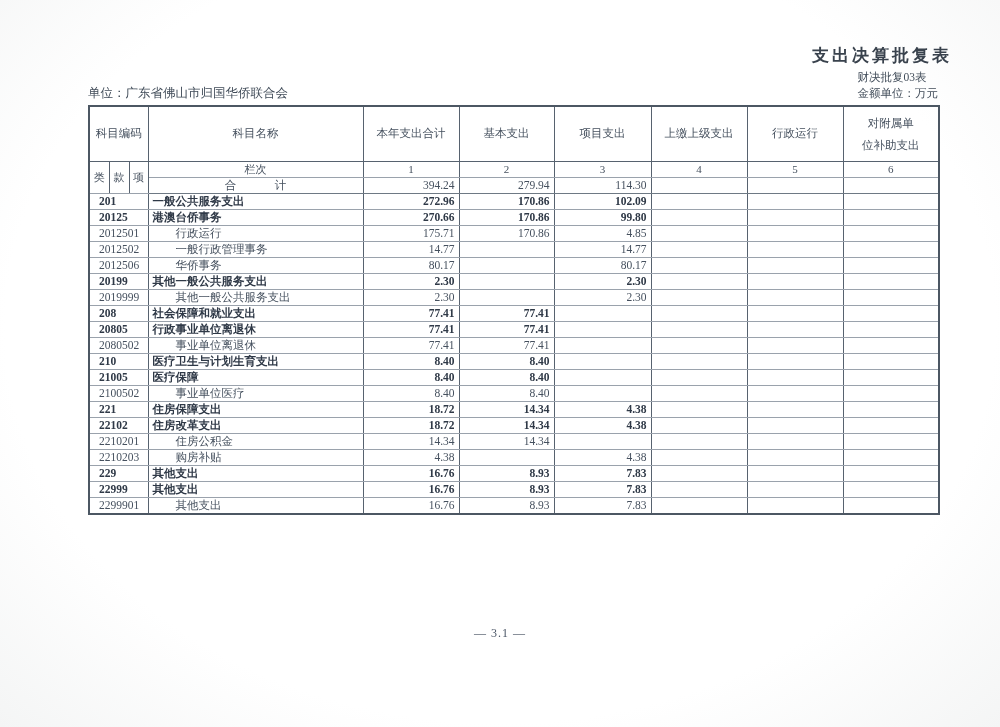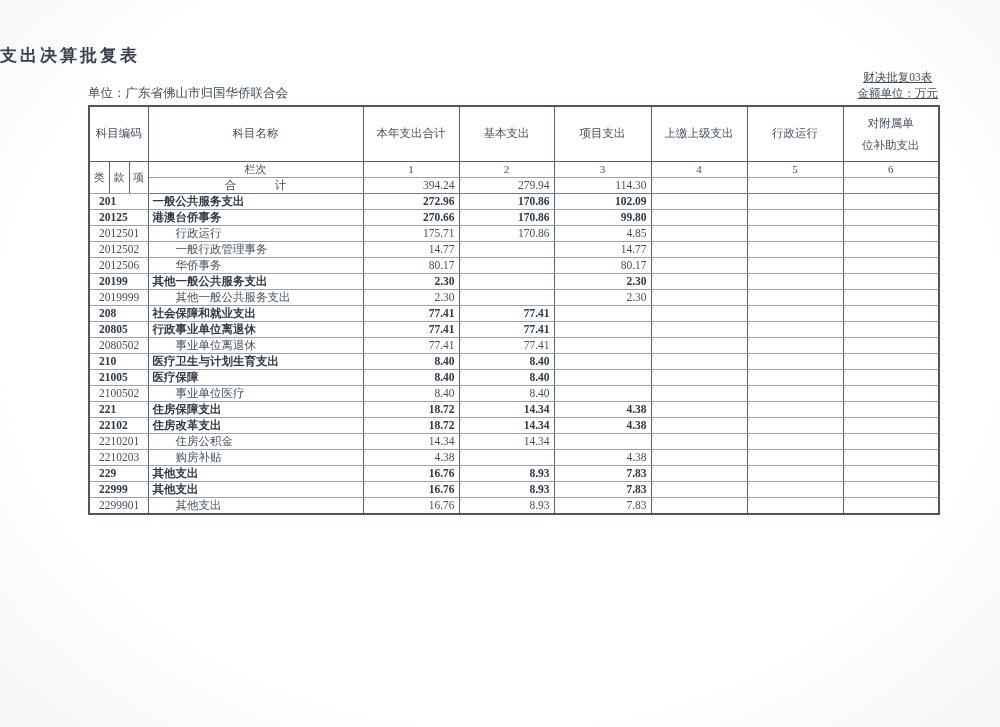--- a/index.html
+++ b/index.html
@@ -10,30 +10,30 @@
     color:#45505e;
     position:relative;
     overflow:hidden;
   }
   .page{
     position:absolute;inset:0;
     background:radial-gradient(ellipse at 50% 45%, #ffffff 70%, #f4f5f5 100%);
   }
   .doc-title{
     position:absolute;top:44px;left:0;width:952px;
-    text-align:left;
+    text-align:right;
     font-size:17px;font-weight:bold;letter-spacing:3px;color:#39424d;
   }
   .meta-left{
     position:absolute;left:88px;top:85px;
     font-size:12.5px;color:#414c59;
   }
   .meta-right{
     position:absolute;right:62px;top:69px;
-    text-align:center;font-size:11.5px;line-height:16px;color:#414c59;text-decoration:underline;
+    text-align:left;font-size:11.5px;line-height:16px;color:#414c59;
   }
   table.report{
     position:absolute;left:88px;top:105px;
     width:850px;
     border-collapse:collapse;table-layout:fixed;
     border:2px solid #4c5763;
     font-size:11.5px;
   }
   .report th,.report td{
     border-right:1px solid #57626f;
@@ -323,13 +323,14 @@
     <td class="num">16.76</td>
     <td class="num">8.93</td>
     <td class="num">7.83</td>
     <td class="num"></td>
     <td class="num"></td>
     <td class="num"></td>
   </tr>
       </tbody>
   </table>
 
+  <div class="page-footer">— 3.1 —</div>
 </div>
 
 </body></html>

